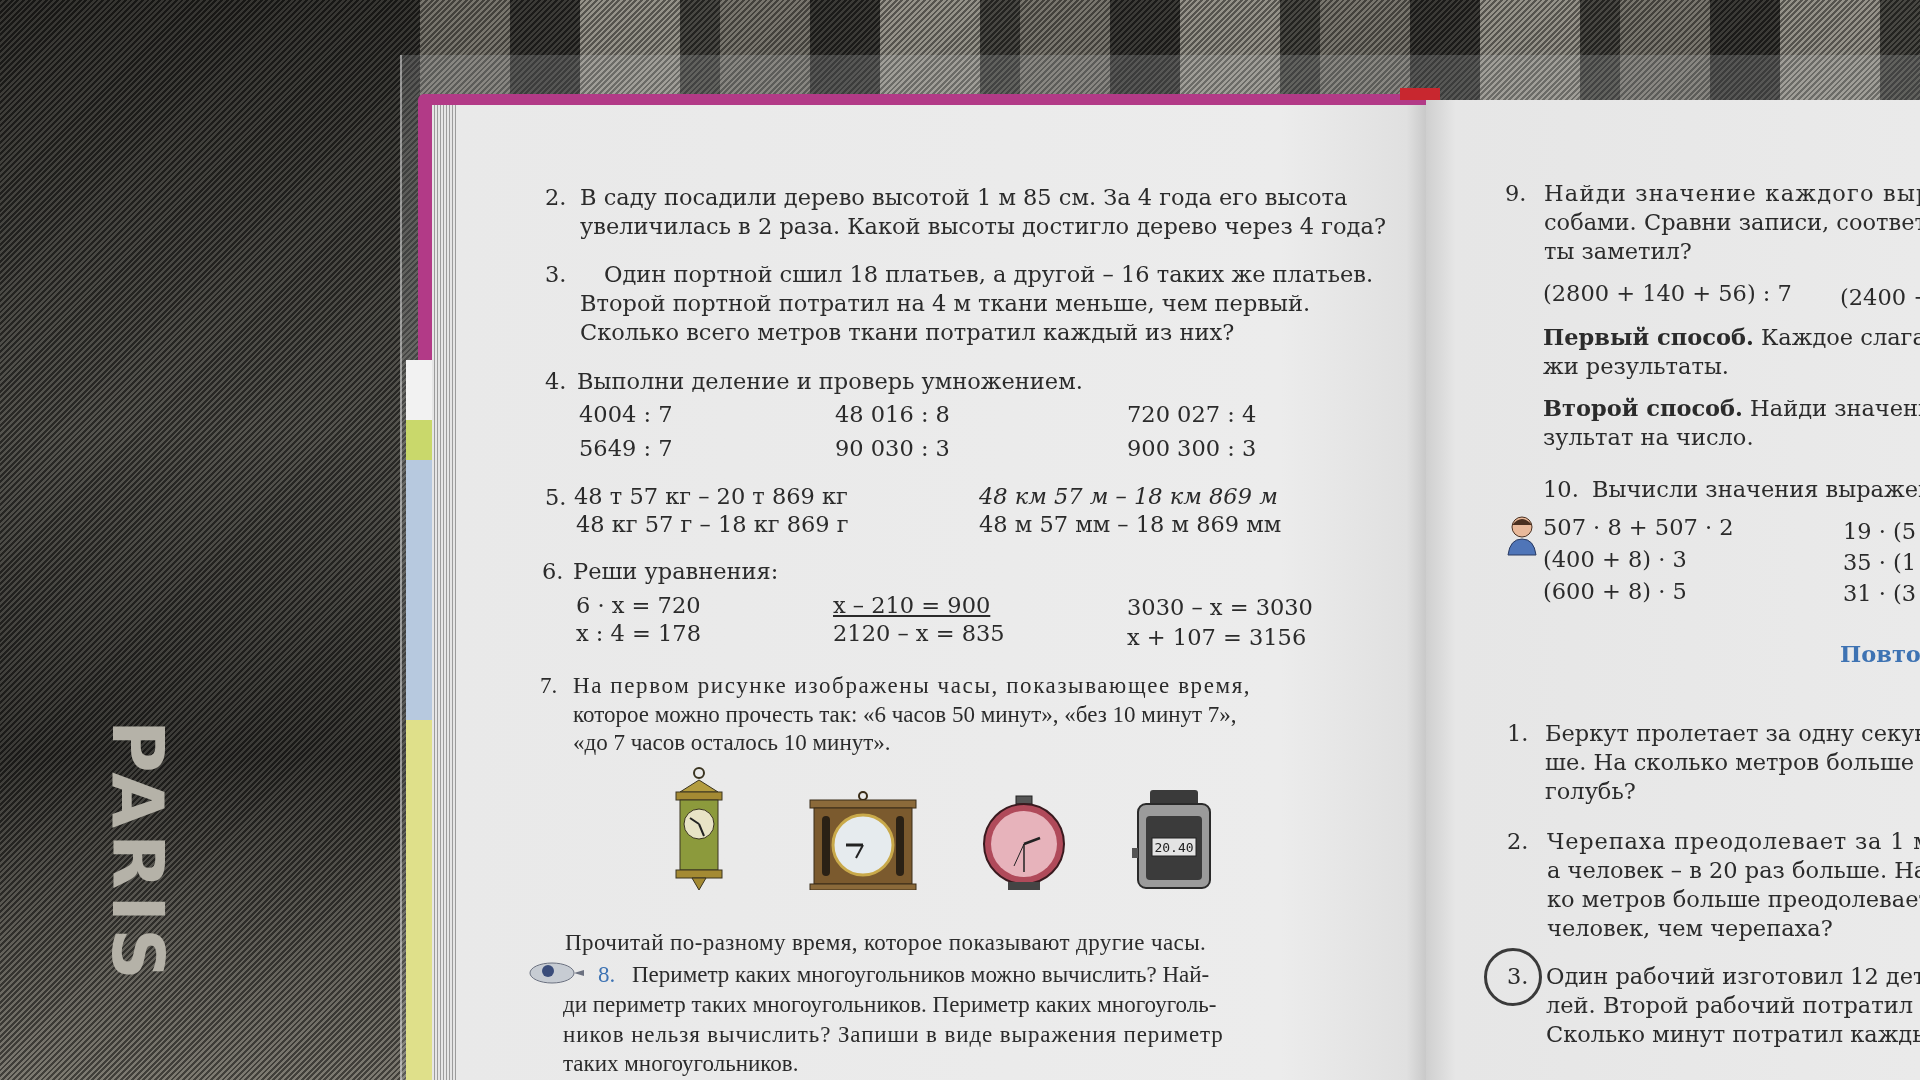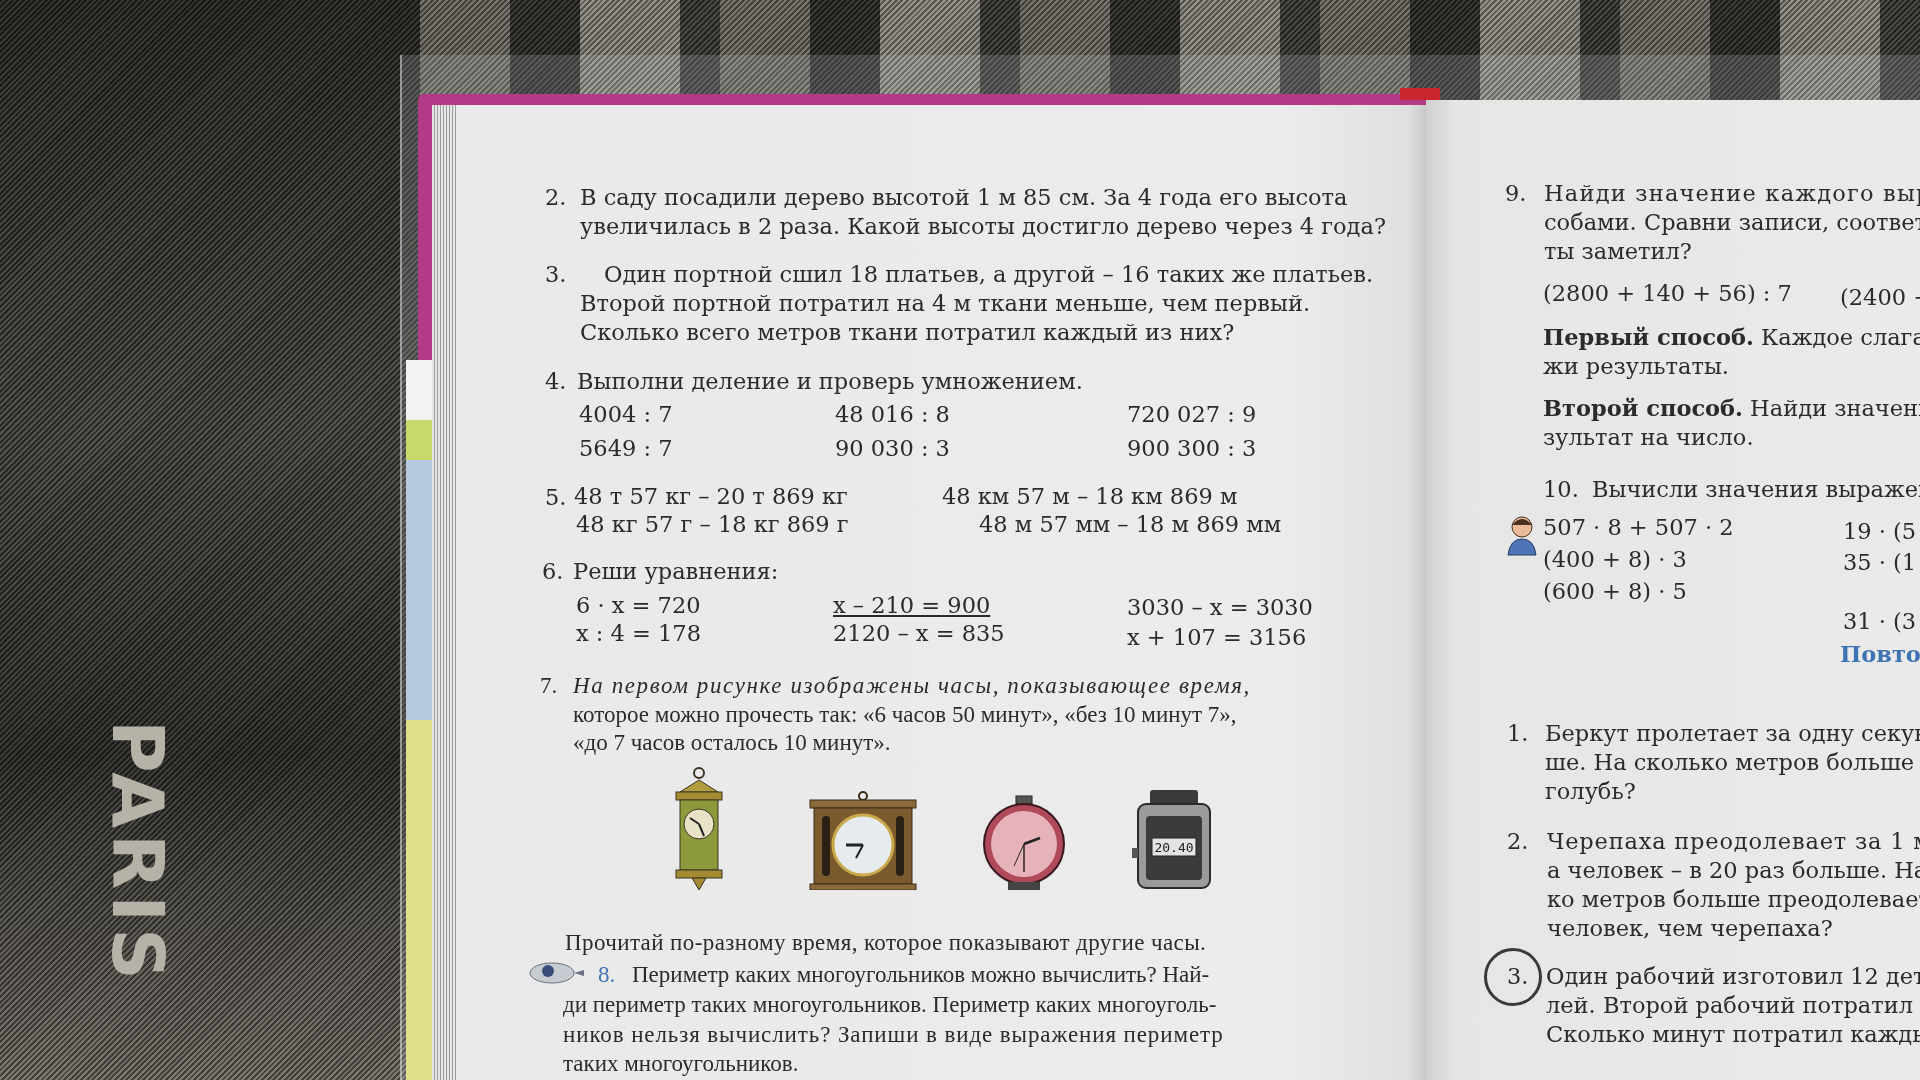--- a/index.html
+++ b/index.html
@@ -76,48 +76,48 @@
   <span class="t" style="left:604px;top:260px;">Один портной сшил 18 платьев, а другой – 16 таких же платьев.</span>
   <span class="t" style="left:580px;top:289px;">Второй портной потратил на 4 м ткани меньше, чем первый.</span>
   <span class="t" style="left:580px;top:318px;">Сколько всего метров ткани потратил каждый из них?</span>
 </div>
 
 <div>
   <span class="t" style="left:545px;top:367px;">4.</span>
   <span class="t" style="left:577px;top:367px;">Выполни деление и проверь умножением.</span>
   <span class="math" style="left:579px;top:401px;">4004 : 7</span>
   <span class="math" style="left:835px;top:401px;">48 016 : 8</span>
-  <span class="math" style="left:1127px;top:401px;">720 027 : 9</span>
+  <span class="math" style="left:1127px;top:401px;">720 027 : 4</span>
   <span class="math" style="left:579px;top:435px;">5649 : 7</span>
   <span class="math" style="left:835px;top:435px;">90 030 : 3</span>
   <span class="math" style="left:1127px;top:435px;">900 300 : 3</span>
 </div>
 
 <div>
   <span class="t" style="left:545px;top:483px;">5.</span>
   <span class="math" style="left:574px;top:483px;">48 т 57 кг – 20 т 869 кг</span>
-  <span class="math" style="left:942px;top:483px;">48 км 57 м – 18 км 869 м</span>
+  <span class="math" style="left:979px;top:483px;font-style:italic;">48 км 57 м – 18 км 869 м</span>
   <span class="math" style="left:576px;top:511px;">48 кг 57 г – 18 кг 869 г</span>
   <span class="math" style="left:979px;top:511px;">48 м 57 мм – 18 м 869 мм</span>
 </div>
 
 <div>
   <span class="t" style="left:542px;top:557px;">6.</span>
   <span class="t" style="left:573px;top:557px;">Реши уравнения:</span>
   <span class="math" style="left:576px;top:592px;font-style:normal;">6 · x = 720</span>
   <span class="math" style="left:833px;top:592px;text-decoration:underline;">x – 210 = 900</span>
   <span class="math" style="left:1127px;top:594px;">3030 – x = 3030</span>
   <span class="math" style="left:576px;top:620px;">x  : 4 = 178</span>
   <span class="math" style="left:833px;top:620px;">2120 – x = 835</span>
   <span class="math" style="left:1127px;top:624px;">x + 107 = 3156</span>
 </div>
 
 <div>
   <span class="t cond" style="left:540px;top:671px;">7.</span>
-  <span class="t cond" style="left:573px;top:671px;letter-spacing:1.6px;font-style:italic;">На первом рисунке изображены часы, показывающее время,</span>
+  <span class="t cond" style="left:573px;top:671px;letter-spacing:1.6px;">На первом рисунке изображены часы, показывающее время,</span>
   <span class="t cond" style="left:573px;top:700px;">которое можно прочесть так: «6 часов 50 минут», «без 10 минут 7»,</span>
   <span class="t cond" style="left:573px;top:728px;">«до 7 часов осталось 10 минут».</span>
 
   <svg class="clock" style="left:666px;top:766px;" width="66" height="125" viewBox="0 0 66 125">
     <circle cx="33" cy="7" r="5" fill="none" stroke="#3a3420" stroke-width="2"></circle>
     <path d="M14 26 L33 14 L52 26 Z" fill="#b39c3f" stroke="#3a3420"></path>
     <rect x="10" y="26" width="46" height="8" fill="#a48a33" stroke="#3a3420"></rect>
     <rect x="14" y="34" width="38" height="70" fill="#8c9a3c" stroke="#3a3420"></rect>
     <circle cx="33" cy="58" r="15" fill="#e8e3c6" stroke="#3a3420"></circle>
     <line x1="33" y1="58" x2="24" y2="52" stroke="#222" stroke-width="2"></line>
@@ -189,21 +189,21 @@
   <svg style="position:absolute;left:1506px;top:515px;" width="32" height="44" viewBox="0 0 32 44">
     <circle cx="16" cy="12" r="10" fill="#e9b99a" stroke="#4a3020"></circle>
     <path d="M6 10 Q16 -2 26 10" fill="#4a3020"></path>
     <path d="M2 40 Q4 24 16 24 Q28 24 30 40 Z" fill="#4f75b8" stroke="#2a3a60"></path>
   </svg>
   <span class="math" style="left:1543px;top:514px;">507 · 8 + 507 · 2</span>
   <span class="math" style="left:1843px;top:518px;">19 · (5</span>
   <span class="math" style="left:1543px;top:546px;">(400 + 8) · 3</span>
   <span class="math" style="left:1843px;top:549px;">35 · (1</span>
   <span class="math" style="left:1543px;top:578px;">(600 + 8) · 5</span>
-  <span class="math" style="left:1843px;top:580px;margin-top:28px;">31 · (3</span>
+  <span class="math" style="left:1843px;top:580px;">31 · (3</span>
 </div>
 
 <span class="t bold blue" style="left:1840px;top:640px;">Повтор</span>
 
 <div>
   <span class="t" style="left:1507px;top:719px;">1.</span>
   <span class="t" style="left:1545px;top:719px;">Беркут пролетает за одну секунд</span>
   <span class="t" style="left:1545px;top:748px;">ше. На сколько метров больше п</span>
   <span class="t" style="left:1545px;top:777px;">голубь?</span>
 </div>

